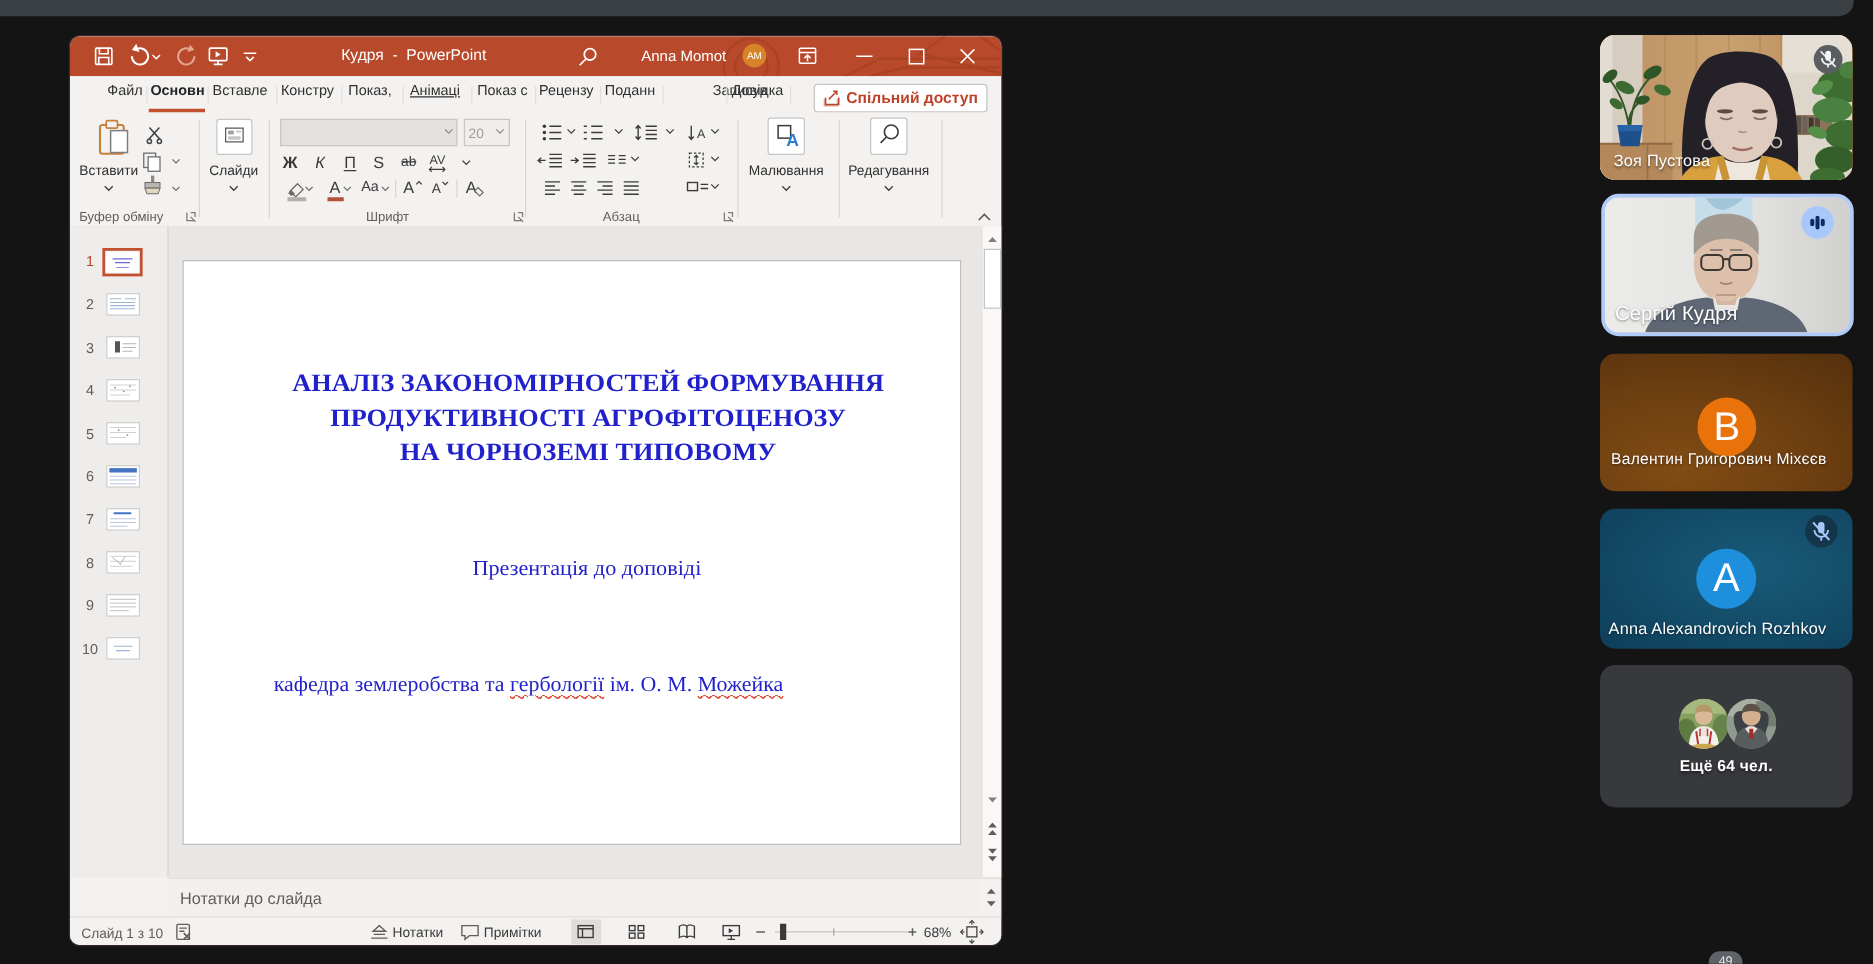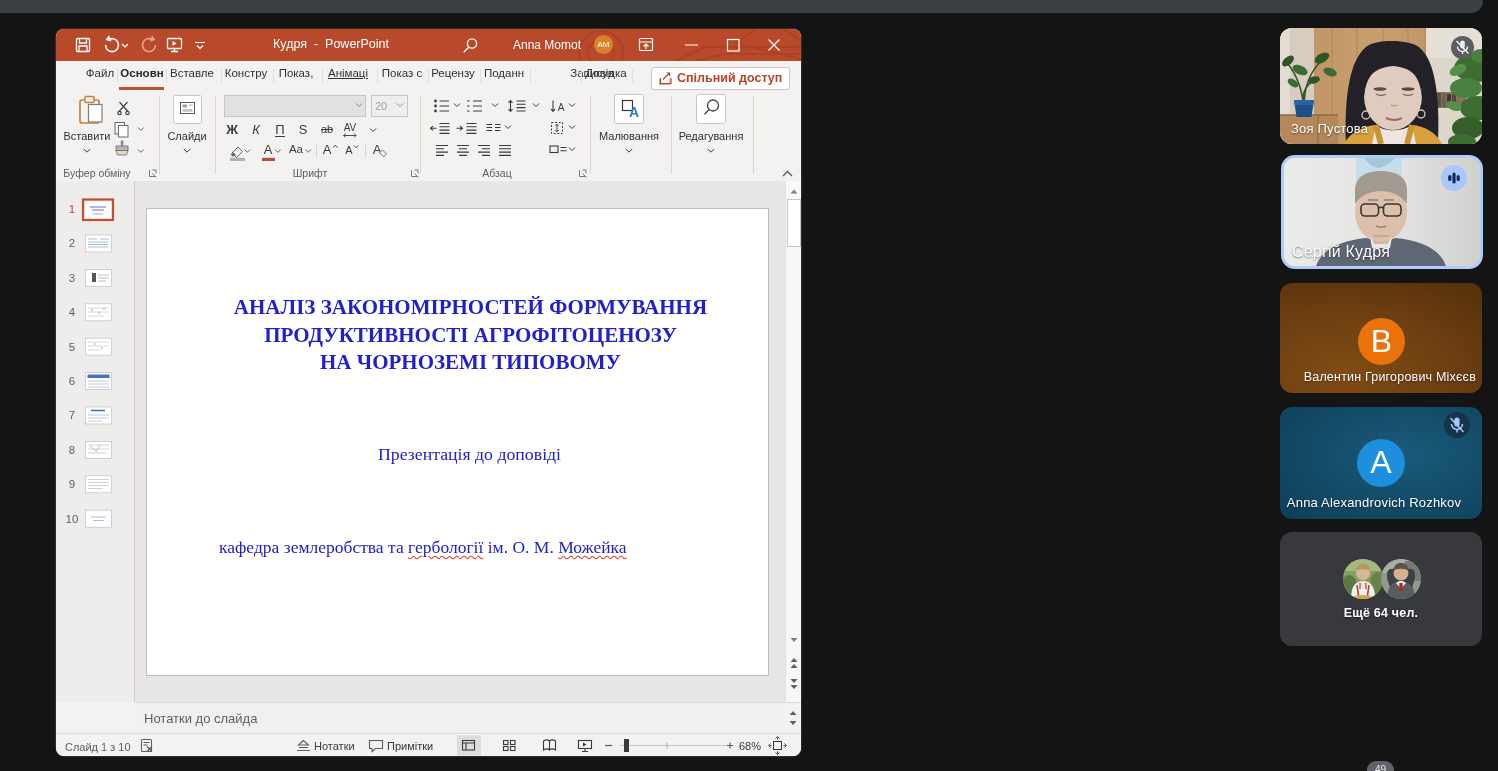--- a/index.html
+++ b/index.html
@@ -517,21 +517,21 @@
         <rect x="7.2" y="10" width="3.2" height="6" rx="1.6"></rect>
         <rect x="11.4" y="7.5" width="3.2" height="11" rx="1.6"></rect>
         <rect x="15.6" y="10" width="3.2" height="6" rx="1.6"></rect>
       </g>
     </svg>
   </div>
   <div class="abs tname" style="left:8px;top:85px;font-size:16px;">Сергій Кудря</div>
 </div>
 <div id="tile3" class="abs tile">
   <div class="abs avatar" style="left:78px;top:35px;width:47px;height:47px;background:#ea720b;font-size:32px;line-height:46px;font-weight:400;">B</div>
-  <div class="abs tname" style="left:-6px;top:87px;width:202px;text-align:right;font-size:12.5px;">Валентин Григорович Міхєєв</div>
+  <div class="abs tname" style="left:-6px;top:77px;width:202px;text-align:center;font-size:12.5px;">Валентин Григорович Міхєєв</div>
 </div>
 <div id="tile4" class="abs tile">
   <div class="abs avatar" style="left:77px;top:32px;width:48px;height:48px;background:#1d8fdc;font-size:32px;line-height:47px;font-weight:400;">A</div>
   <div class="abs tname" style="left:-7px;top:88px;width:202px;text-align:center;">Anna Alexandrovich Rozhkov</div>
   <div class="abs" style="left:164px;top:5px;width:26px;height:26px;border-radius:50%;background:rgba(20,33,48,0.55);">
     <svg width="26" height="26" viewBox="0 0 26 26">
       <g stroke="#a8c7fa" stroke-width="1.5" fill="none">
         <rect x="10.4" y="5.5" width="5.2" height="9" rx="2.6" fill="#a8c7fa" stroke="none"></rect>
         <path d="M7.5 12 a5.5 5.5 0 0 0 11 0"></path>
         <path d="M13 17.5 v3"></path>

